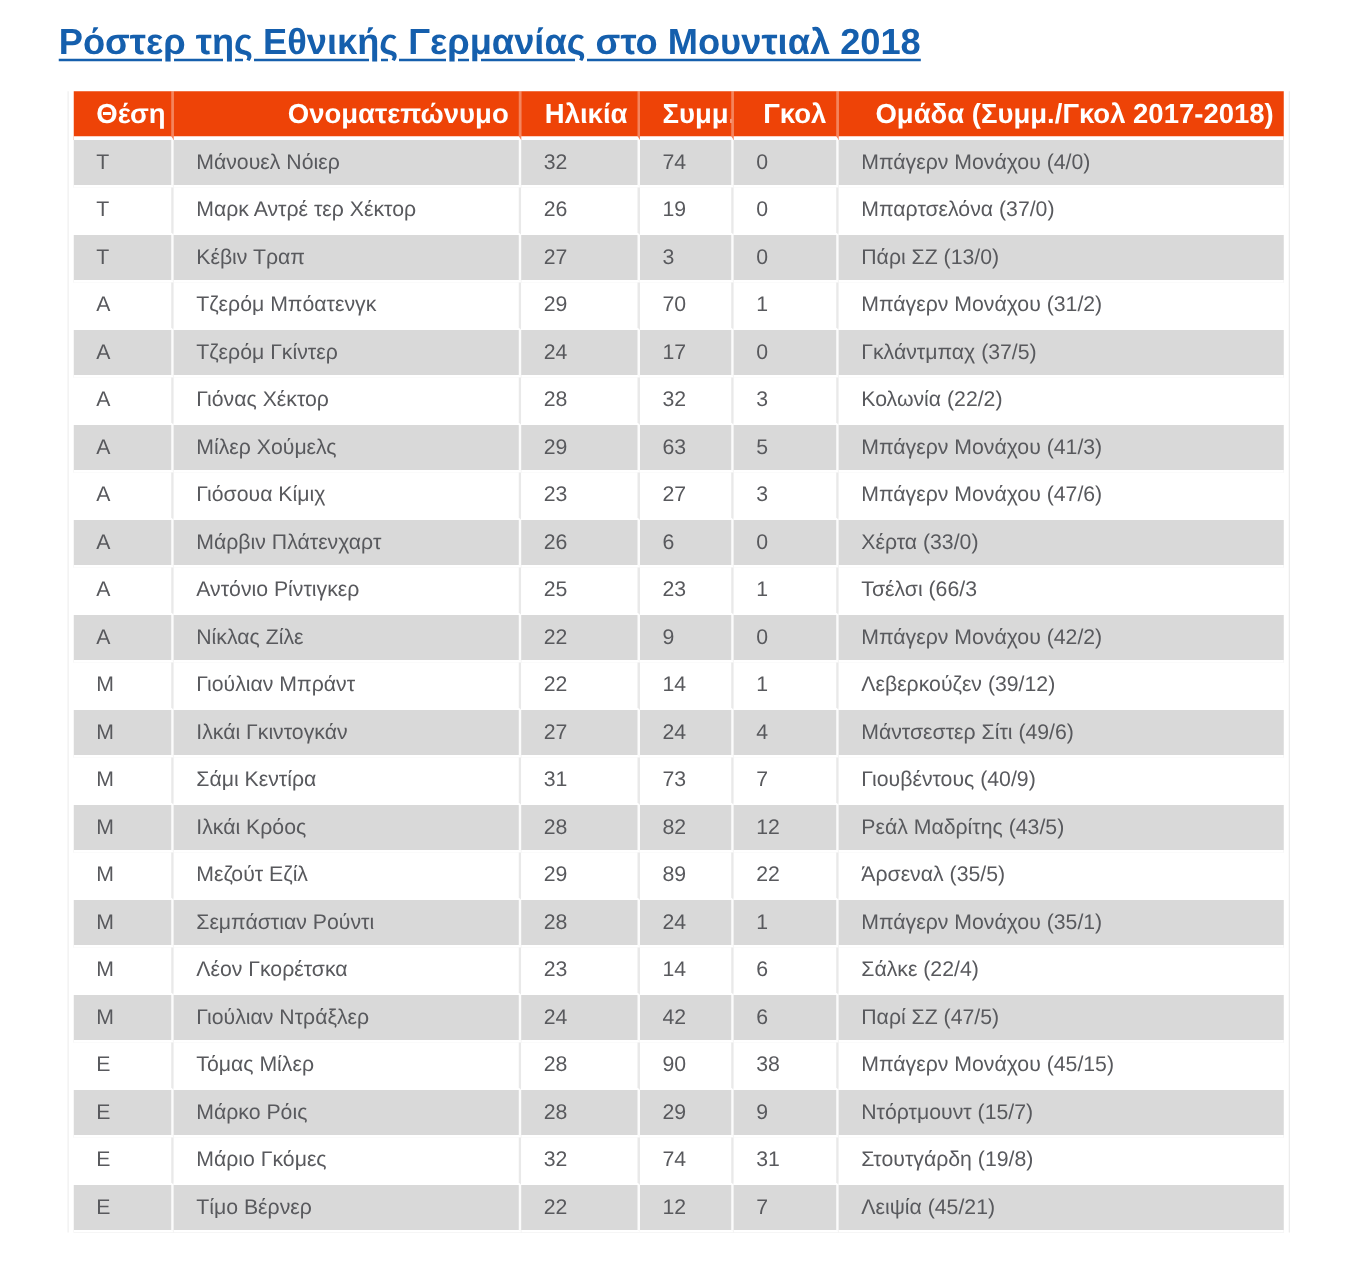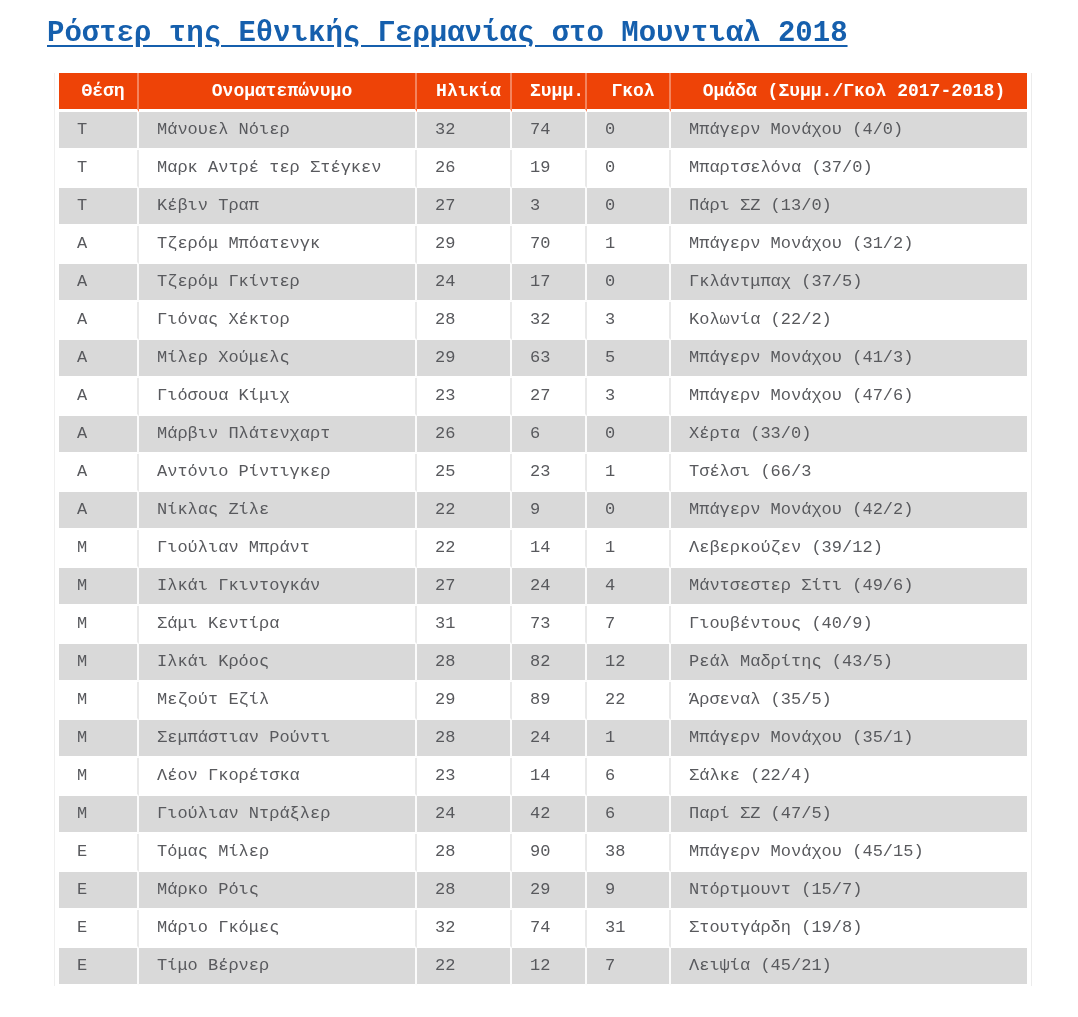--- a/index.html
+++ b/index.html
@@ -10,21 +10,21 @@
     --body-text:#58595d;
     --title-link:#155fad;
   }
   *{box-sizing:border-box;}
   html,body{margin:0;padding:0;}
   body{
     width:1078px;height:1017px;background:#ffffff;
     font-family:"Liberation Sans", sans-serif;
     overflow:hidden;
   }
-  .page{padding:16px 0 0 47px;font-family:Liberation Mono, monospace;}
+  .page{padding:16px 0 0 47px;}
   h1.title{margin:0;font-size:29px;line-height:36px;font-weight:600;}
   h1.title a{
     color:var(--title-link);
     text-decoration:underline;
     text-underline-offset:4px;
     cursor:pointer;
   }
   .table-wrap{
     margin:21px 0 0 7px;
     width:978px;
@@ -40,22 +40,22 @@
   }
   col.c-pos{width:80px;}
   col.c-name{width:278px;}
   col.c-age{width:95px;}
   col.c-caps{width:75px;}
   col.c-goals{width:84px;}
   col.c-club{width:356px;}
   th{
     background:var(--header-bg);
     color:var(--header-text);
-    font-size:18px;font-weight:700;
-    text-align:center;
+    font-size:22px;font-weight:700;
+    text-align:right;
     padding:7px 8px 7px 18px;
     line-height:22px;
     border-right:2px solid rgba(255,255,255,0.35);
     border-bottom:3px solid #ffffff;
     white-space:nowrap;overflow:hidden;
   }
   th:last-child{border-right:none;margin-top:32px;}
   td{
     font-size:17px;
     color:var(--body-text);
@@ -104,21 +104,21 @@
           <tr class="odd">
             <td>Τ</td>
             <td>Μάνουελ Νόιερ</td>
             <td>32</td>
             <td>74</td>
             <td>0</td>
             <td>Μπάγερν Μονάχου (4/0)</td>
           </tr>
           <tr class="even">
             <td>Τ</td>
-            <td>Μαρκ Αντρέ τερ Στέγκεν</td>
+            <td>Μαρκ Αντρέ τερ Χέκτορ</td>
             <td>26</td>
             <td>19</td>
             <td>0</td>
             <td>Μπαρτσελόνα (37/0)</td>
           </tr>
           <tr class="odd">
             <td>Τ</td>
             <td>Κέβιν Τραπ</td>
             <td>27</td>
             <td>3</td>

